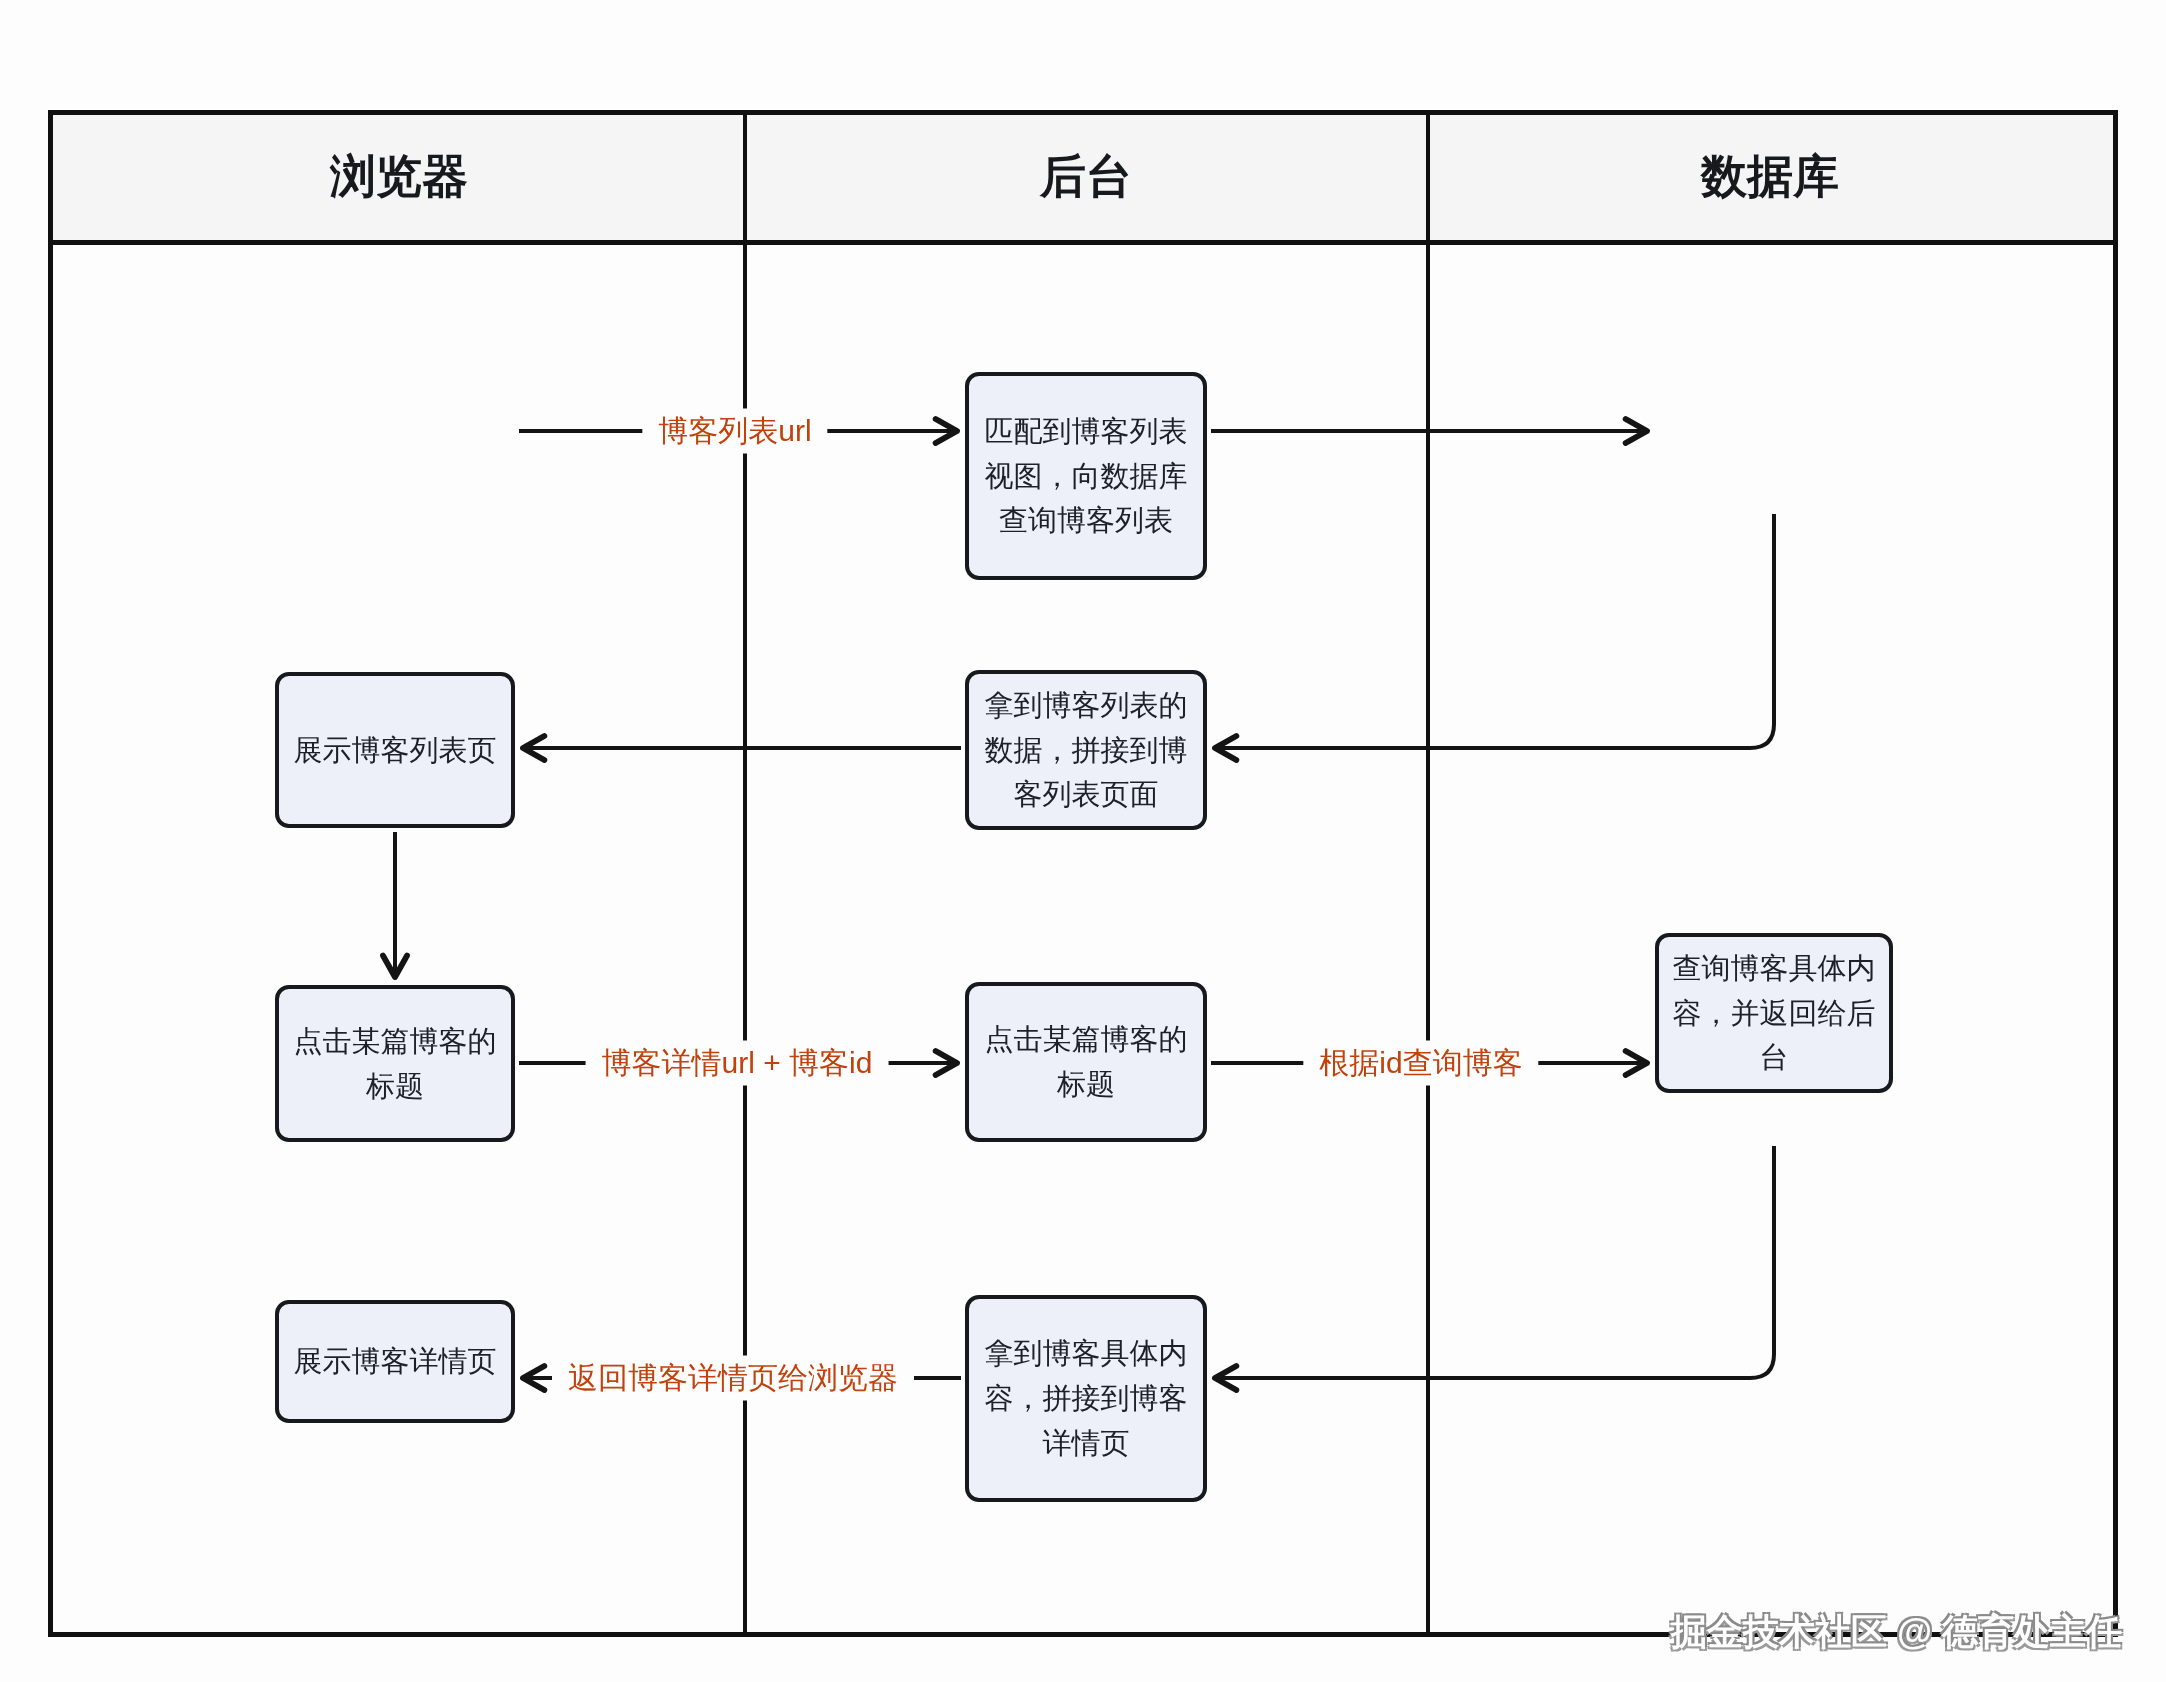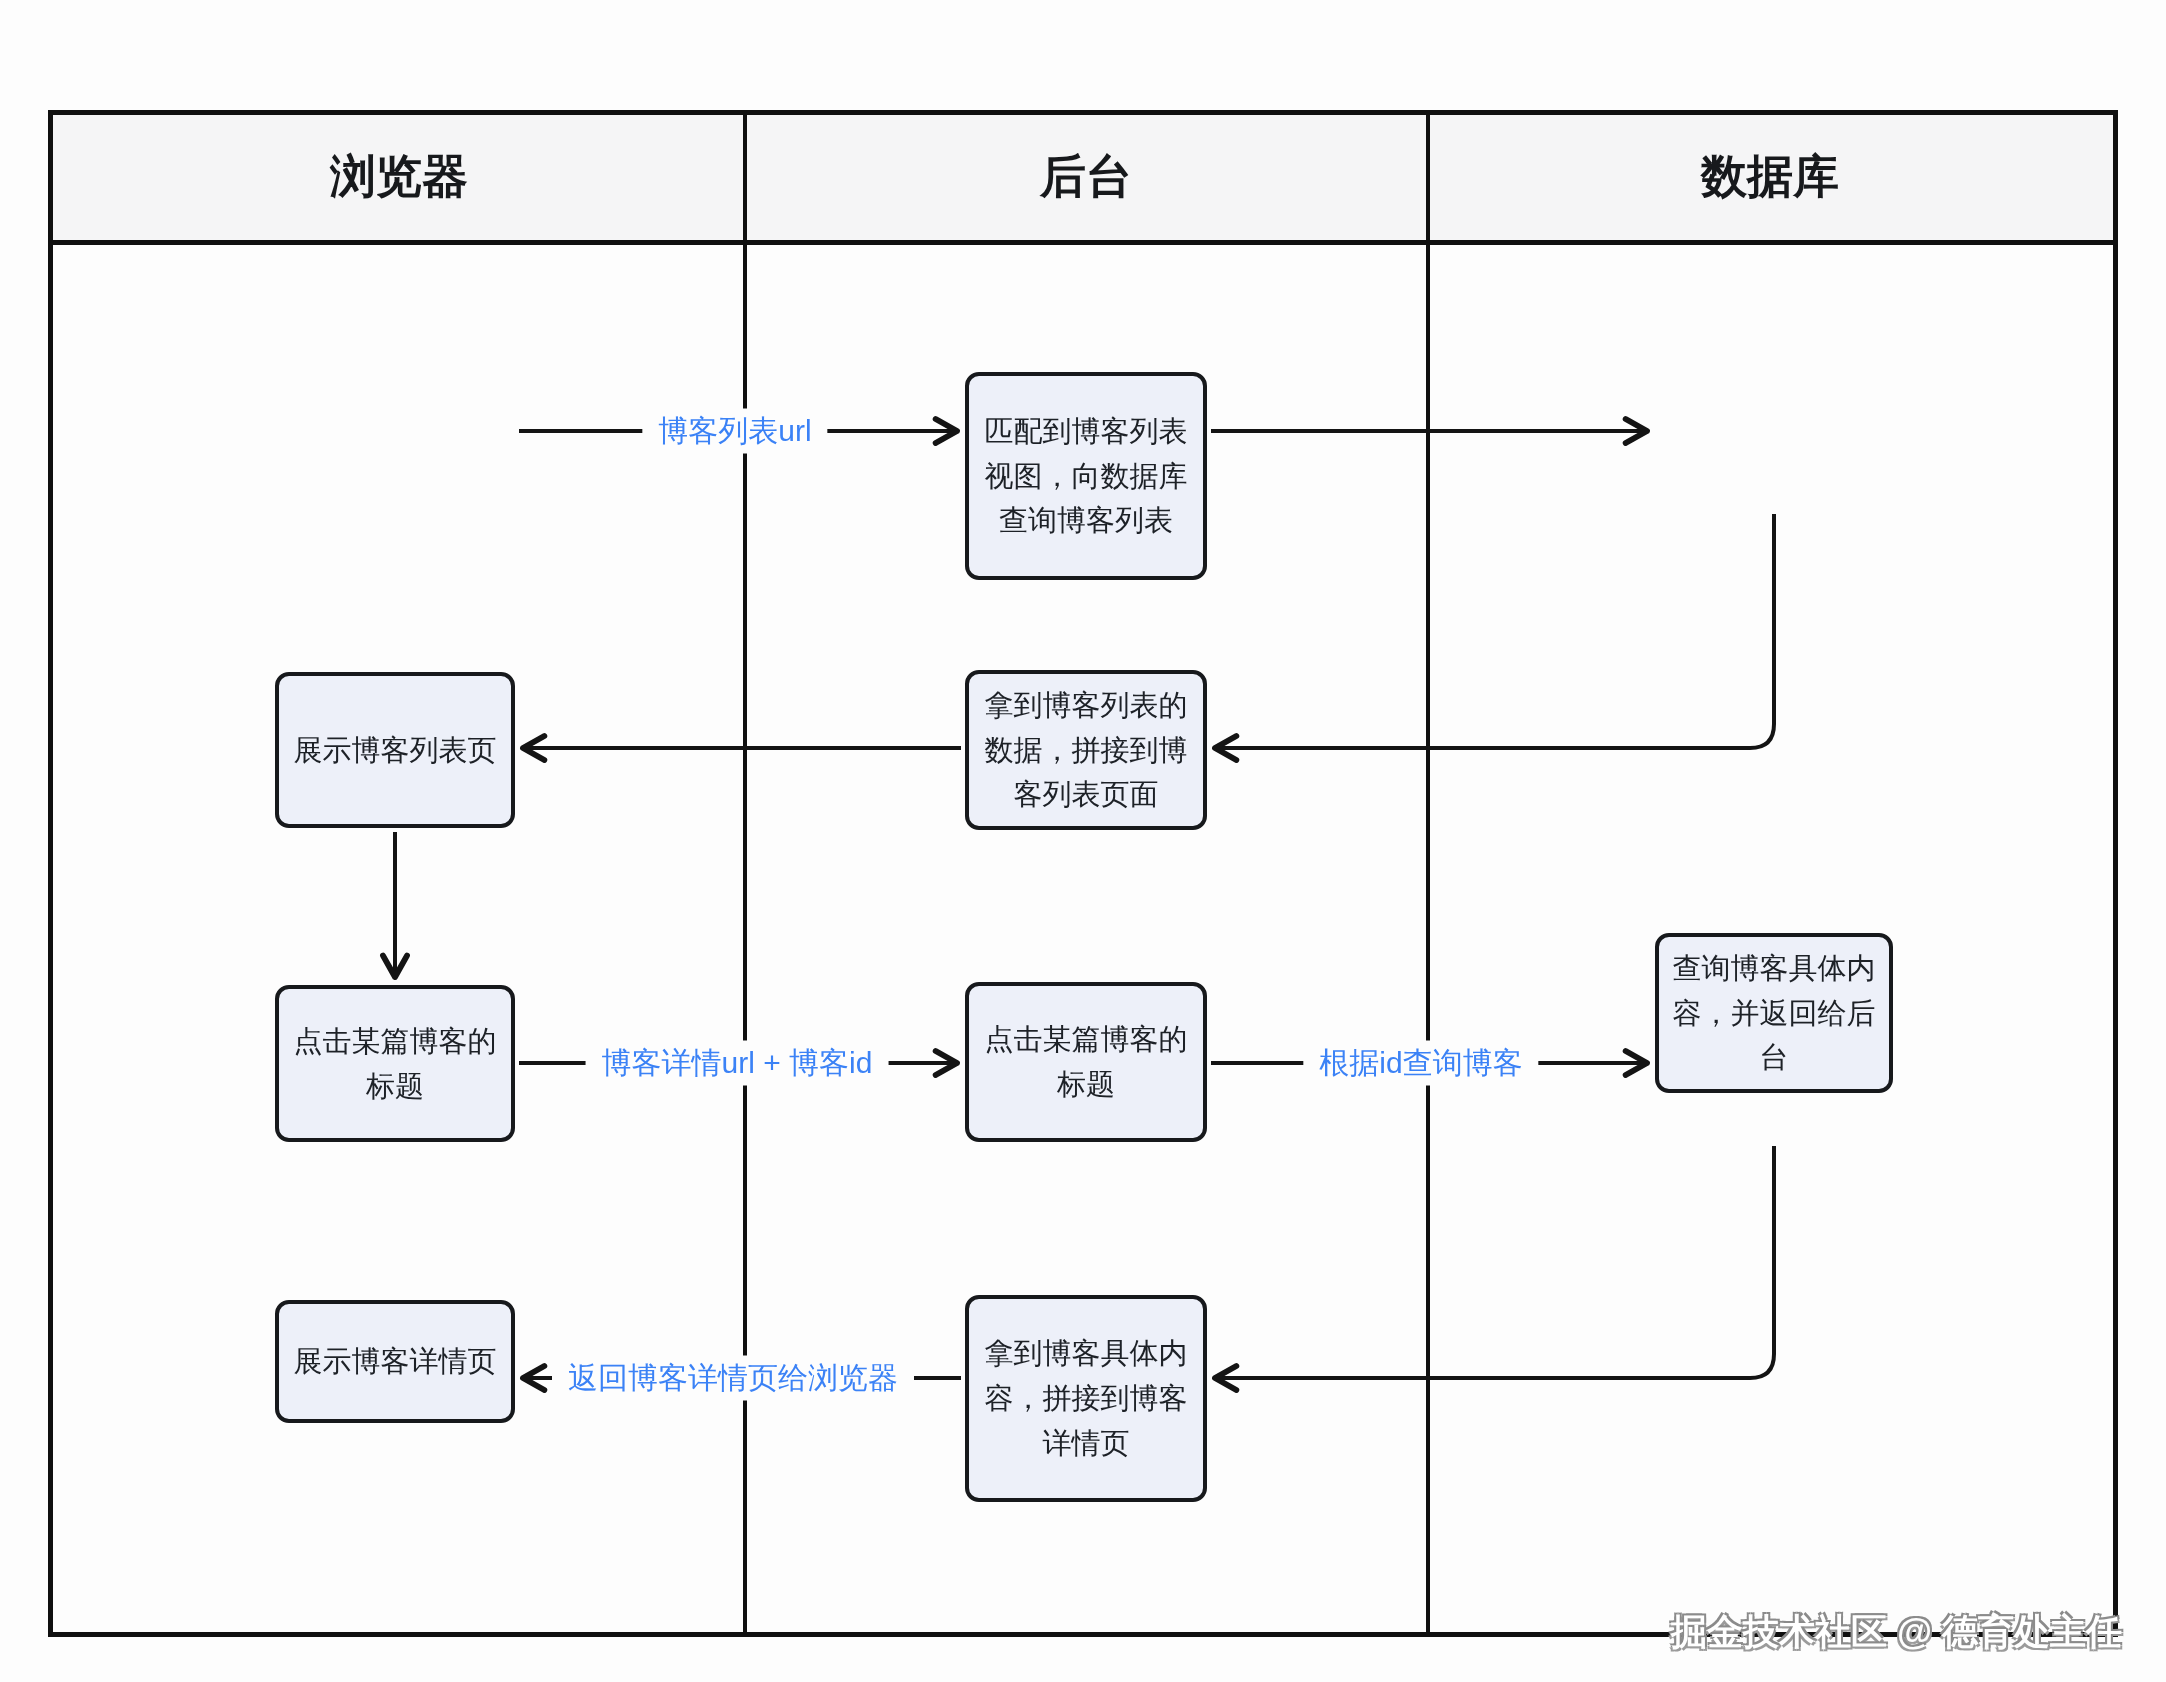--- a/index.html
+++ b/index.html
@@ -55,21 +55,21 @@
   
   .col-browser{left:275px;width:240px;}
   .col-backend{left:965px;width:242px;}
   .col-db{left:1655px;width:238px;}
   
   .edge-label{
     position:absolute;
     transform:translate(-50%,-50%);
     background:#fdfdfd;
     padding:2px 16px;
-    font-size:30px;color:#3b82f6;
+    font-size:30px;color:#c2410c;
     white-space:nowrap;
     z-index:5;
   }
   svg.connectors{
     position:absolute;left:0;top:0;z-index:3;
     pointer-events:none;
   }
   .watermark{
     position:absolute;
     right:44px;top:1608px;

